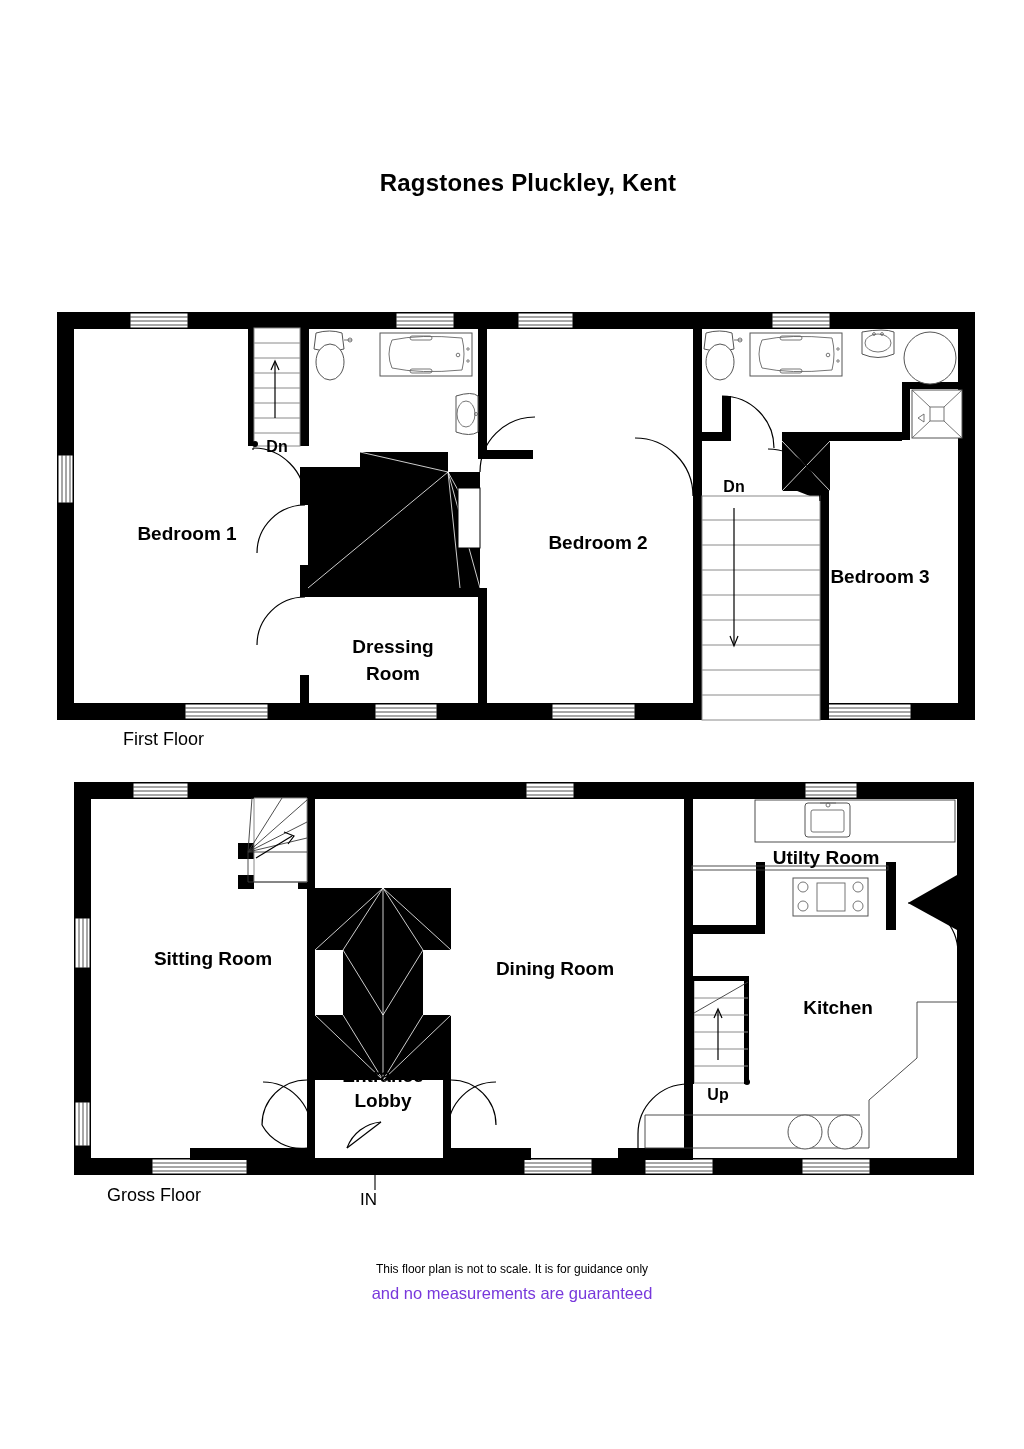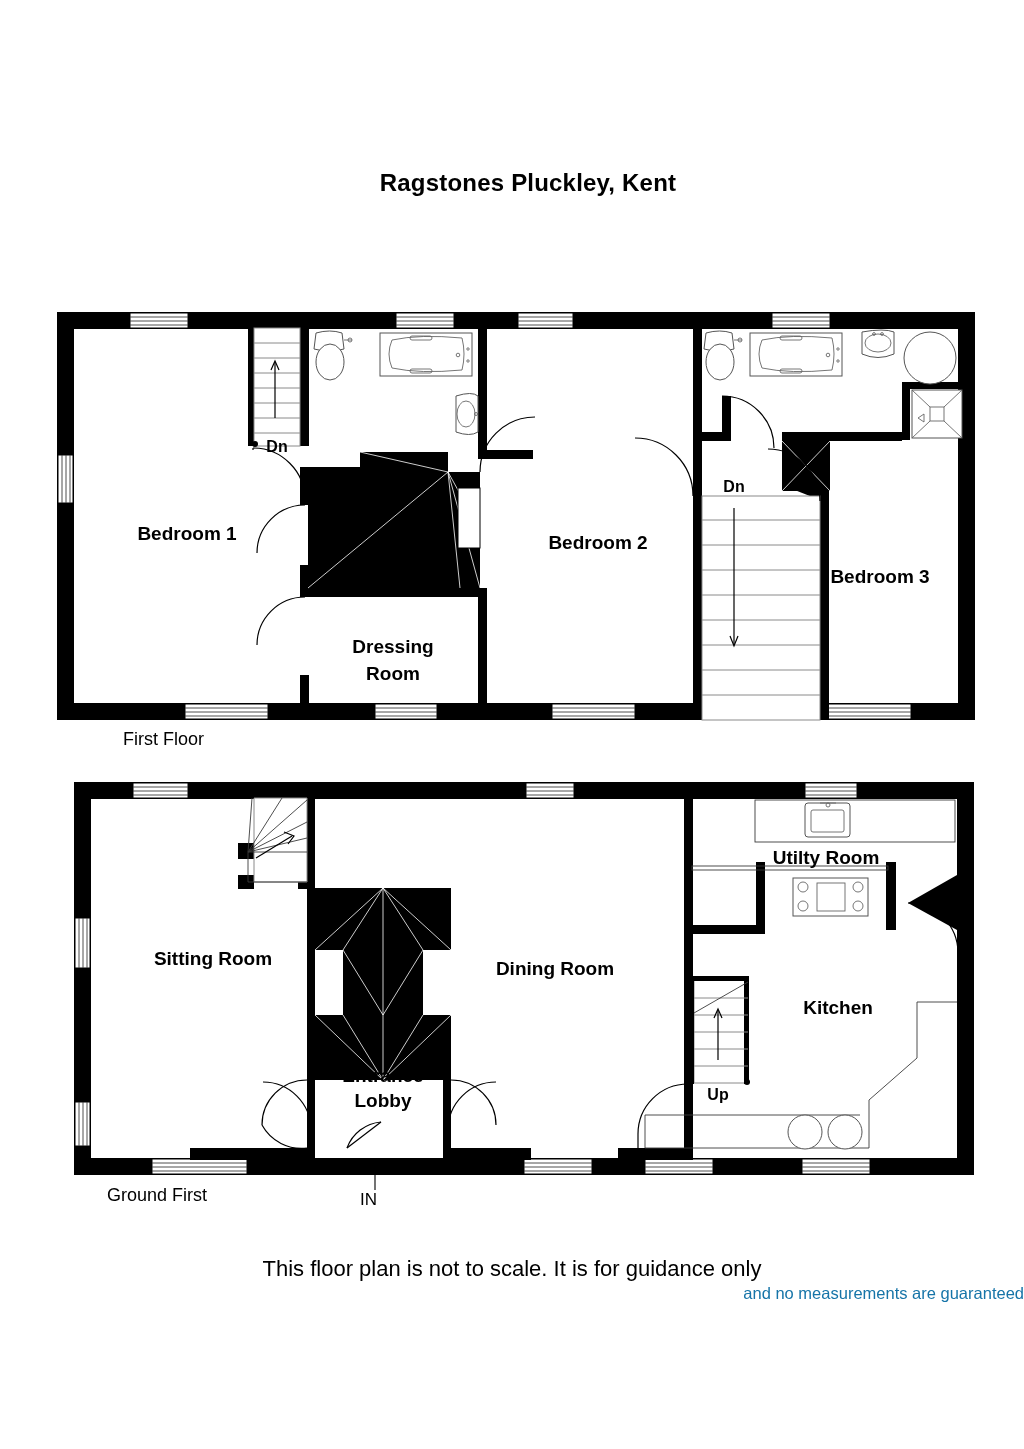--- a/index.html
+++ b/index.html
@@ -51,32 +51,32 @@
   }
   #first-floor-caption { left: 75px; top: 729px; margin-left: 48px; }
   #ground-floor-caption { left: 107px; top: 1185px; }
 
   .footer-note {
     position: absolute;
     left: 0;
     top: 1258px;
     width: 1024px;
     text-align: center;
-    font-size: 22px;
+    font-size: 12px;
     line-height: 22px;
   }
   .footer-note-2 {
     position: absolute;
     left: 0;
     top: 1282px;
     width: 1024px;
-    text-align: right;
+    text-align: center;
     font-size: 16.5px;
     line-height: 22px;
-    color: #0369a1;
+    color: #6d28d9;
     opacity: 0.92;
   }
 
   
   .wall      { fill: #000000; }
   .winglass  { fill: #ffffff; stroke: #000000; stroke-width: 1; }
   .thin      { fill: none; stroke: #000000; stroke-width: 1.1; }
   .thinner   { fill: none; stroke: #3a3a3a; stroke-width: 0.9; }
   .fixture   { fill: #ffffff; stroke: #555555; stroke-width: 1; }
   .fixture-l { fill: none; stroke: #666666; stroke-width: 0.9; }
@@ -547,20 +547,20 @@
   <text class="roomlabel" x="383" y="312">Entrance</text>
   <text class="roomlabel" x="383" y="337">Lobby</text>
   <text class="roomlabel" x="826" y="94">Utilty Room</text>
   <text class="roomlabel" x="838" y="244">Kitchen</text>
 
   <g>
     <path class="thin" d="M 375 420 L 375 402 L 366 402 L 375 389 L 384 402 L 375 402" stroke-width="2"></path>
   </g>
 </svg>
 
-<div class="floor-caption" id="ground-floor-caption">Ground First</div>
+<div class="floor-caption" id="ground-floor-caption">Gross Floor</div>
 
 <div style="position:absolute; left:0; top:1190px; width:1024px; text-align:left;">
   <span style="position:absolute; left:360px; font-size:17px; font-weight:normal;">IN</span>
 </div>
 
 <div class="footer-note">This floor plan is not to scale. It is for guidance only</div>
 <div class="footer-note-2">and no measurements are guaranteed</div>
 
 </body></html>

